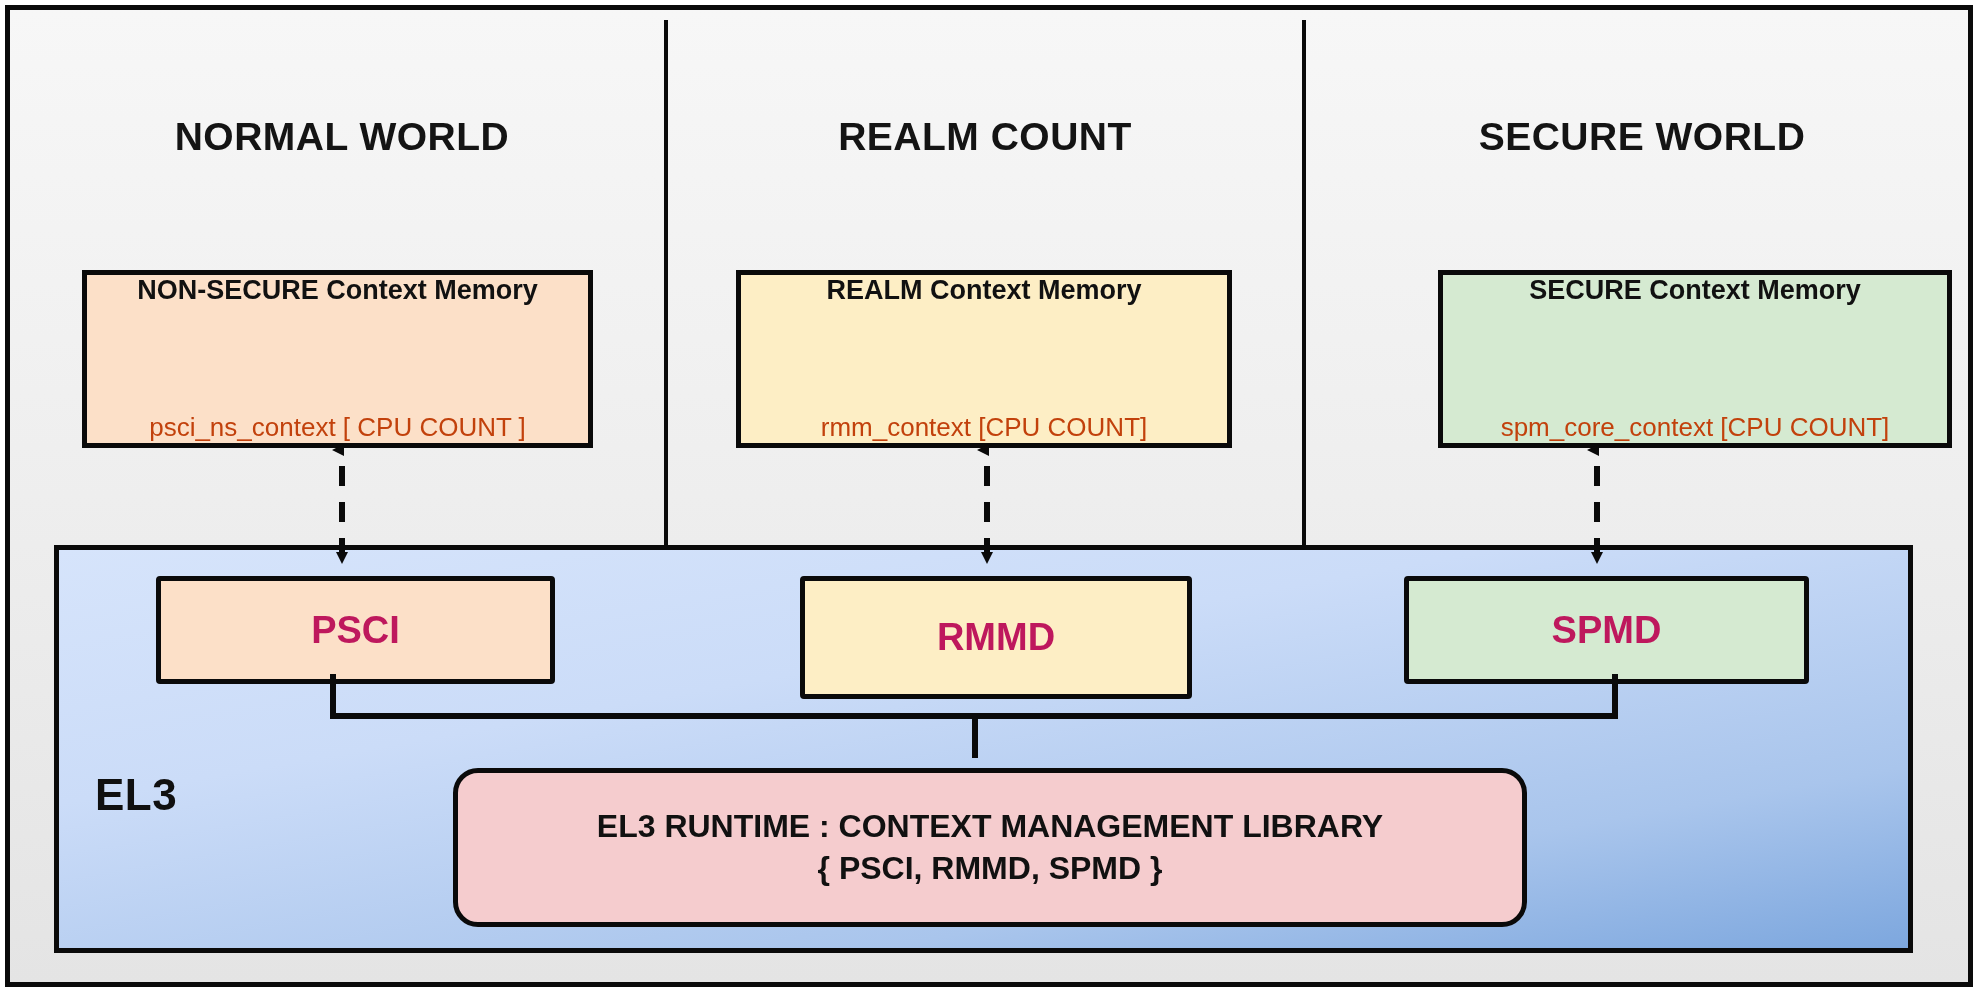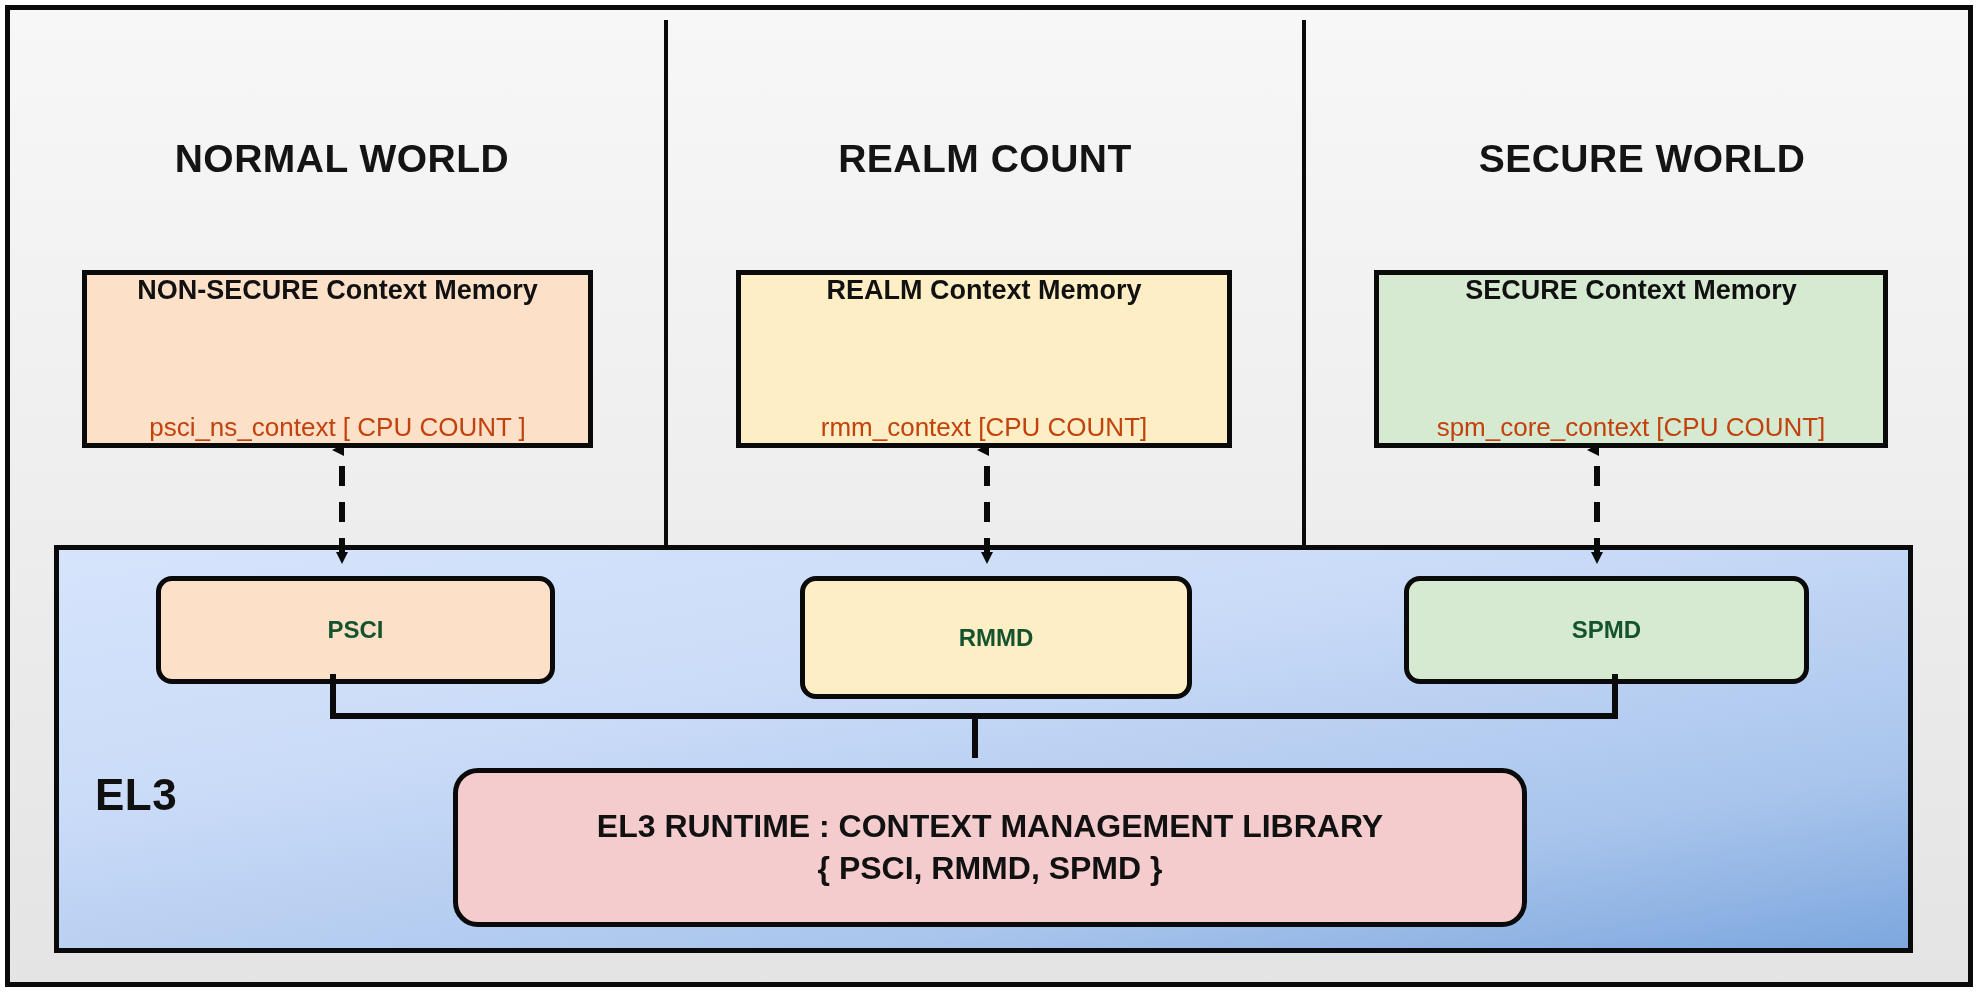--- a/index.html
+++ b/index.html
@@ -38,21 +38,20 @@
 
   .world-title{
     position:absolute;
     top:95px;
     text-align:center;
     font-size:39px;
     font-weight:bold;
     color:#141414;
     letter-spacing:.5px;
     white-space:nowrap;
-    margin-top:22px;
   }
   .world-title.w0{left:0;width:644px;}
   .world-title.w1{left:648px;width:634px;}
   .world-title.w2{left:1286px;width:672px;}
 
   
   .ctx-box{
     position:absolute;
     box-sizing:border-box;
     border:5px solid #0a0a0a;
@@ -70,21 +69,21 @@
   }
   .ctx-box .ctx-sub{
     font-size:26px;
     font-weight:normal;
     color:#c2410c;
     white-space:nowrap;
   }
 
   #ctx-ns{left:72px;top:260px;width:511px;height:178px;background:#fce0c8;}
   #ctx-realm{left:726px;top:260px;width:496px;height:178px;background:#fdeec5;}
-  #ctx-secure{left:1364px;top:260px;width:514px;height:178px;background:#d5ead1;}
+  #ctx-secure{left:1428px;top:260px;width:514px;height:178px;background:#d5ead1;}
 
   
   .el3-panel{
     position:absolute;
     left:44px;top:535px;
     width:1859px;height:408px;
     box-sizing:border-box;
     border:5px solid #0a0a0a;
     background:linear-gradient(170deg,#d6e4fb 0%,#cbdcf8 35%,#a9c5ec 75%,#7da7de 100%);
   }
@@ -95,23 +94,23 @@
     font-weight:bold;
     color:#101010;
     letter-spacing:.5px;
   }
 
   
   .mod-box{
     position:absolute;
     box-sizing:border-box;
     border:5px solid #0a0a0a;
-    border-radius:16px;
+    border-radius:4px;
     display:flex;align-items:center;justify-content:center;
-    font-size:24px;font-weight:bold;color:#14532d;
+    font-size:38px;font-weight:bold;color:#be185d;
   }
   #mod-psci{left:146px;top:566px;width:399px;height:108px;background:#fce0c8;}
   #mod-rmmd{left:790px;top:566px;width:392px;height:123px;background:#fdeec5;text-align:right;}
   #mod-spmd{left:1394px;top:566px;width:405px;height:108px;background:#d5ead1;}
 
   
   #runtime-box{
     position:absolute;
     left:443px;top:758px;
     width:1074px;height:159px;

